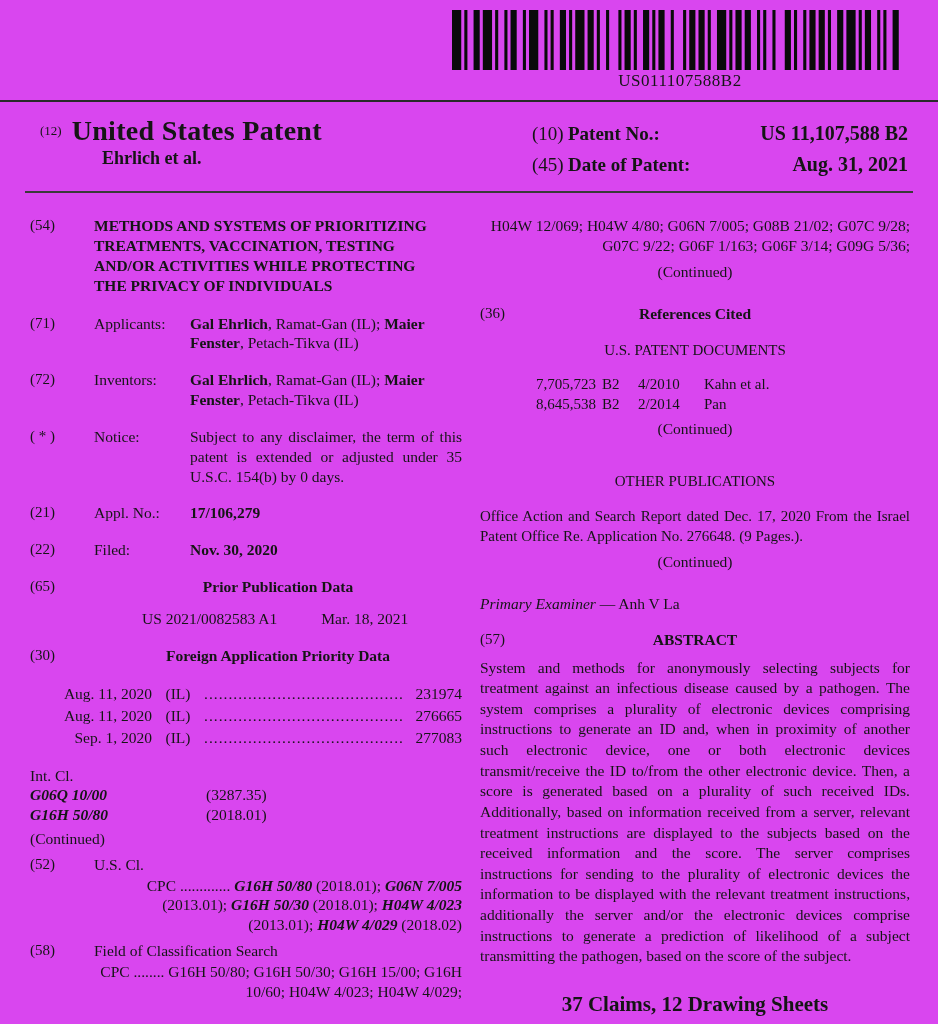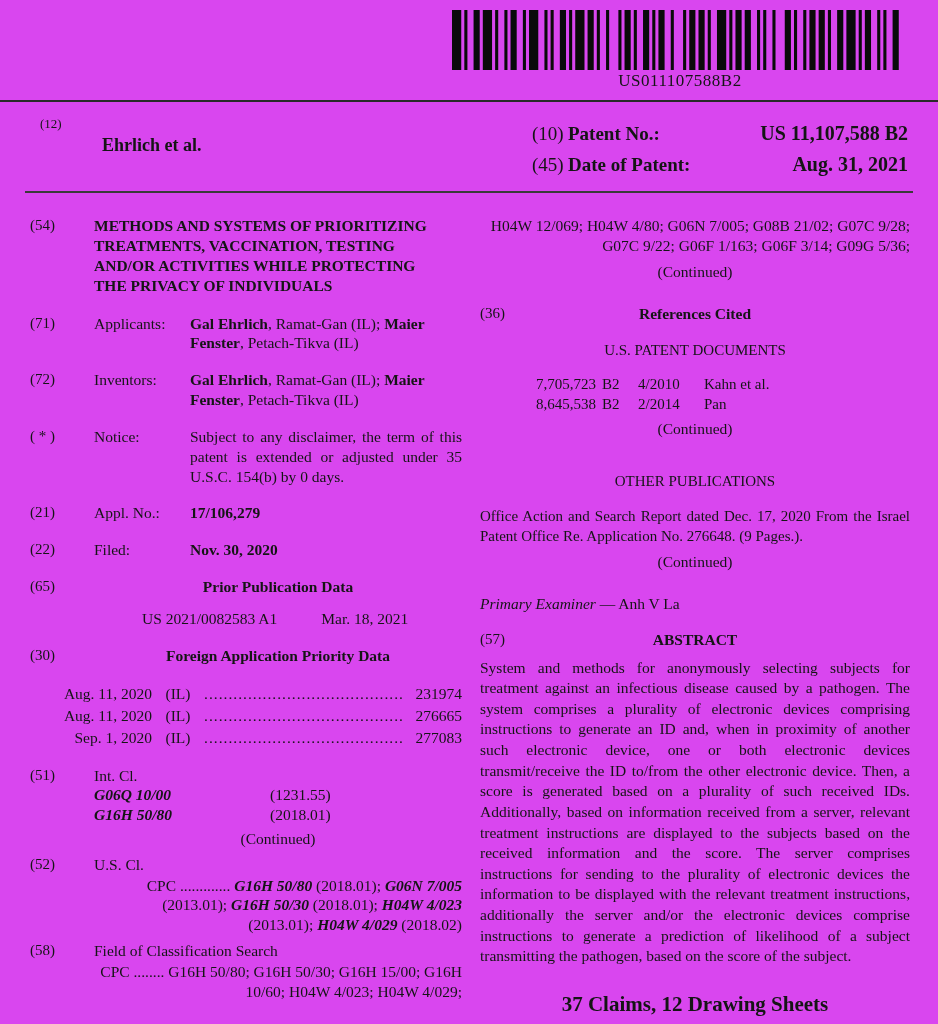--- a/index.html
+++ b/index.html
@@ -133,20 +133,21 @@
         <rect x="143" y="0" width="2" height="10"></rect>
       </svg>
     <div class="barcode-text">US011107588B2</div>
   </div>
 
   <div class="rule-top"></div>
 
   <div class="header-left">
     <div class="hl-row">
       <span class="kind-num">(12)</span>
+      <span class="patent-title">United States Patent</span>
     </div>
     <div class="header-authors">Ehrlich et al.</div>
   </div>
 
   <div class="header-right">
     <div class="hr-row">
       <span class="hr-num">(10)</span>
       <span class="hr-label">Patent No.:</span>
       <span class="hr-value">US 11,107,588 B2</span>
     </div>
@@ -241,26 +242,25 @@
         </div>
         <div class="prio-row">
           <span class="prio-date">Sep. 1, 2020</span>
           <span class="prio-cc">(IL)</span>
           <span class="prio-leader"></span>
           <span class="prio-num">277083</span>
         </div>
       </div>
 
       <div class="section" style="margin-top:17px;margin-bottom:0;">
-        <span class="sec-num">(51)</span>
         <div class="sec-body">
           <div class="bold">Int. Cl.</div>
           <div class="intcl-row">
             <span class="bi">G06Q 10/00</span>
-            <span>(1231.55)</span>
+            <span>(3287.35)</span>
           </div>
           <div class="intcl-row">
             <span class="bi">G16H 50/80</span>
             <span>(2018.01)</span>
           </div>
           <div class="continued">(Continued)</div>
         </div>
       </div>
 
       <div class="section" style="margin-top:6px;margin-bottom:0;">

